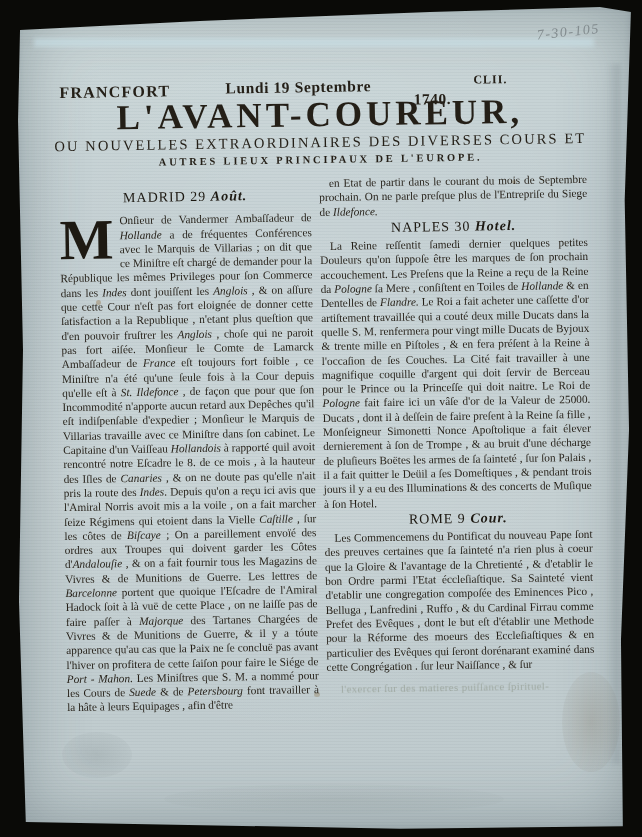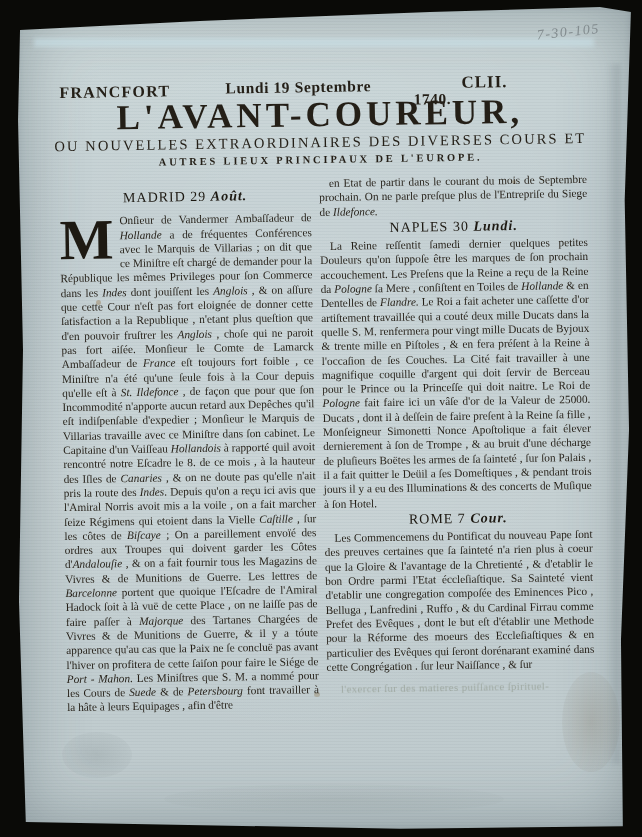--- a/index.html
+++ b/index.html
@@ -34,21 +34,21 @@
   }
   .annotation{
     position:absolute;left:528px;top:22px;width:110px;
     font-style:italic;font-size:14px;letter-spacing:1.5px;
     color:#828b8e;transform:rotate(-5deg);
   }
   .dateline{position:absolute;left:0;top:74px;width:620px;height:22px;font-weight:bold;}
   .dl-city{position:absolute;left:50px;top:2px;font-size:16px;letter-spacing:1.2px;}
   .dl-date{position:absolute;left:216px;top:0;font-size:15.5px;letter-spacing:0.6px;}
   .dl-year{position:absolute;left:404px;top:0;font-size:15.5px;letter-spacing:0.5px;margin-top:14px;}
-  .dl-issue{position:absolute;left:452px;top:-3px;font-size:17px;letter-spacing:1px;}
+  .dl-issue{position:absolute;left:464px;top:-3px;font-size:12px;letter-spacing:1px;}
   .masthead{position:absolute;left:30px;top:93px;width:560px;text-align:center;}
   .mh-title{font-size:35px;font-weight:bold;letter-spacing:4px;line-height:36px;white-space:nowrap;}
   .mh-sub1{font-size:14.5px;letter-spacing:2.1px;line-height:17px;margin-top:1px;white-space:nowrap;}
   .mh-sub2{font-size:10.5px;font-weight:bold;letter-spacing:2.8px;line-height:13px;margin-top:2px;white-space:nowrap;}
   .columns{
     position:absolute;left:48px;top:172px;width:528px;
     display:flex;gap:8px;
   }
   .col{font-size:11.3px;line-height:14.3px;text-align:justify;}
   .col-left{width:252px;}
@@ -104,22 +104,22 @@
       <div class="mh-sub2">AUTRES LIEUX PRINCIPAUX DE L'EUROPE.</div>
     </div>
 
     <div class="columns">
       <div class="col col-left">
           <div class="heading"><span>MADRID 29 </span><span class="it">Août.</span></div>
           <p class="para dropcap-para"><span class="dropcap">M</span><span>Onſieur de Vandermer Ambaſſadeur de </span><span class="it">Hollande</span><span> a de fréquentes Conférences avec le Marquis de Villarias ; on dit que ce Miniſtre eſt chargé de demander pour la République les mêmes Privileges pour ſon Commerce dans les </span><span class="it">Indes</span><span> dont jouiſſent les </span><span class="it">Anglois</span><span> , &amp; on aſſure que cette Cour n'eſt pas fort eloignée de donner cette ſatisfaction a la Republique , n'etant plus queſtion que d'en pouvoir fruſtrer les </span><span class="it">Anglois</span><span> , choſe qui ne paroit pas fort aiſée.  Monſieur le Comte de Lamarck Ambaſſadeur de </span><span class="it">France</span><span> eſt toujours fort foible , ce Miniſtre n'a été qu'une ſeule fois à la Cour depuis qu'elle eſt à </span><span class="it">St. Ildefonce</span><span> , de façon que pour que ſon Incommodité n'apporte aucun retard aux Depêches qu'il eſt indiſpenſable d'expedier ; Monſieur le Marquis de Villarias travaille avec ce Miniſtre dans ſon cabinet.  Le Capitaine d'un Vaiſſeau </span><span class="it">Hollandois</span><span> à rapporté quil avoit rencontré notre Eſcadre le 8. de ce mois , à la hauteur des Iſles de </span><span class="it">Canaries</span><span> , &amp; on ne doute pas qu'elle n'ait pris la route des </span><span class="it">Indes</span><span>.  Depuis qu'on a reçu ici avis que l'Amiral Norris avoit mis a la voile , on a fait marcher ſeize Régimens qui etoient dans la Vielle </span><span class="it">Caſtille</span><span> , ſur les côtes de </span><span class="it">Biſcaye</span><span> ;  On a pareillement envoïé des ordres aux Troupes qui doivent garder les Côtes d'</span><span class="it">Andalouſie</span><span> , &amp; on a fait fournir tous les Magazins de Vivres &amp; de Munitions de Guerre.  Les lettres de </span><span class="it">Barcelonne</span><span> portent que quoique l'Eſcadre de l'Amiral Hadock ſoit à là vuë de cette Place , on ne laiſſe pas de faire paſſer à </span><span class="it">Majorque</span><span> des Tartanes Chargées de Vivres &amp; de Munitions de Guerre, &amp; il y a tóute apparence qu'au cas que la Paix ne ſe concluë pas avant l'hiver on profitera de cette ſaiſon pour faire le Siége de </span><span class="it">Port - Mahon.</span><span>  Les Miniſtres que S. M. a nommé pour les Cours de </span><span class="it">Suede</span><span> &amp; de </span><span class="it">Petersbourg</span><span> font travailler à la hâte à leurs Equipages , afin d'être</span></p>
         </div>
       <div class="col col-right">
           <p class="para"><span>en Etat de partir dans le courant du mois de Septembre prochain.  On ne parle preſque plus de l'Entrepriſe du Siege de </span><span class="it">Ildefonce.</span></p>
-          <div class="heading"><span>NAPLES 30 </span><span class="it">Lundi.</span></div>
+          <div class="heading"><span>NAPLES 30 </span><span class="it">Hotel.</span></div>
           <p class="para"><span>La Reine reſſentit ſamedi dernier quelques petites Douleurs qu'on ſuppoſe être les marques de ſon prochain accouchement.  Les Preſens que la Reine a reçu de la Reine da </span><span class="it">Pologne</span><span> ſa Mere , conſiſtent en Toiles de </span><span class="it">Hollande</span><span> &amp; en Dentelles de </span><span class="it">Flandre.</span><span>  Le Roi a fait acheter une caſſette d'or artiſtement travaillée qui a couté deux mille Ducats dans la quelle S. M. renfermera pour vingt mille Ducats de Byjoux &amp; trente mille en Piſtoles , &amp; en fera préſent à la Reine à l'occaſion de ſes Couches.  La Cité fait travailler à une magnifique coquille d'argent qui doit ſervir de Berceau pour le Prince ou la Princeſſe qui doit naitre.  Le Roi de </span><span class="it">Pologne</span><span> fait faire ici un vâſe d'or de la Valeur de 25000. Ducats , dont il à deſſein de faire preſent à la Reine ſa fille ,  Monſeigneur Simonetti Nonce Apoſtolique a fait élever dernierement à ſon de Trompe , &amp; au bruit d'une décharge de pluſieurs Boëtes les armes de ſa ſainteté , ſur ſon Palais , il a fait quitter le Deüil a ſes Domeſtiques ,  &amp; pendant trois jours il y a eu des Illuminations &amp; des concerts de Muſique à ſon Hotel.</span></p>
-          <div class="heading"><span>ROME 7 </span><span class="it">Cour.</span></div>
+          <div class="heading"><span>ROME 9 </span><span class="it">Cour.</span></div>
           <p class="para"><span>Les Commencemens du Pontificat du nouveau Pape ſont des preuves certaines que ſa ſainteté n'a rien plus à coeur  que la Gloire &amp; l'avantage de la Chretienté , &amp; d'etablir le bon Ordre parmi l'Etat éccleſiaſtique.  Sa Sainteté vient d'etablir une congregation compoſée des Eminences Pico , Belluga , Lanfredini , Ruffo , &amp; du Cardinal Firrau comme Prefet des Evêques ,  dont le but eſt d'établir une Methode pour la Réforme des moeurs des Eccleſiaſtiques &amp; en  particulier des Evêques qui ſeront dorénarant examiné dans cette Congrégation . ſur leur Naiſſance , &amp; ſur</span></p>
           <div class="ghost-line">l'exercer ſur des matieres puiſſance ſpirituel-</div>
         </div>
     </div>
 
   </div>
 </div>
 
 </body></html>

